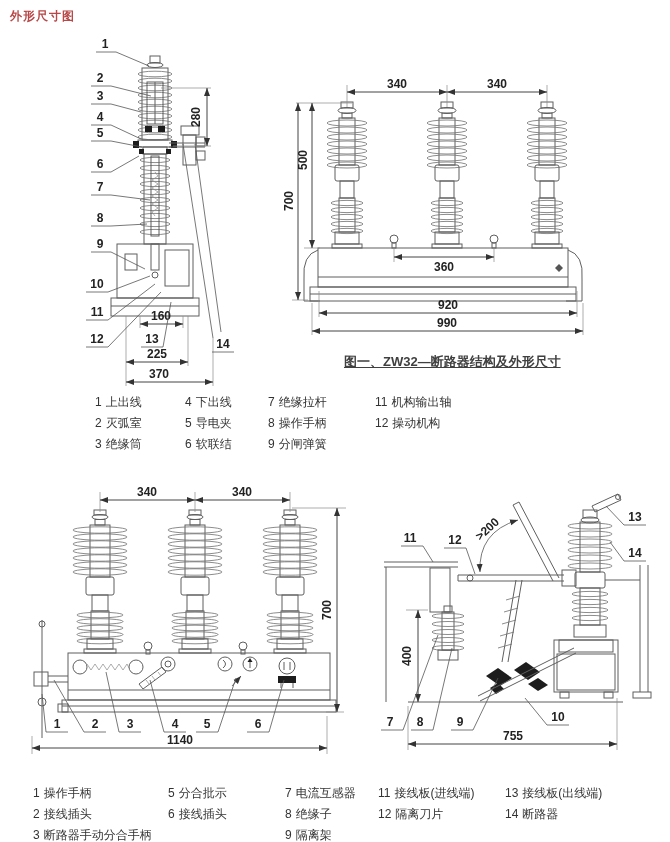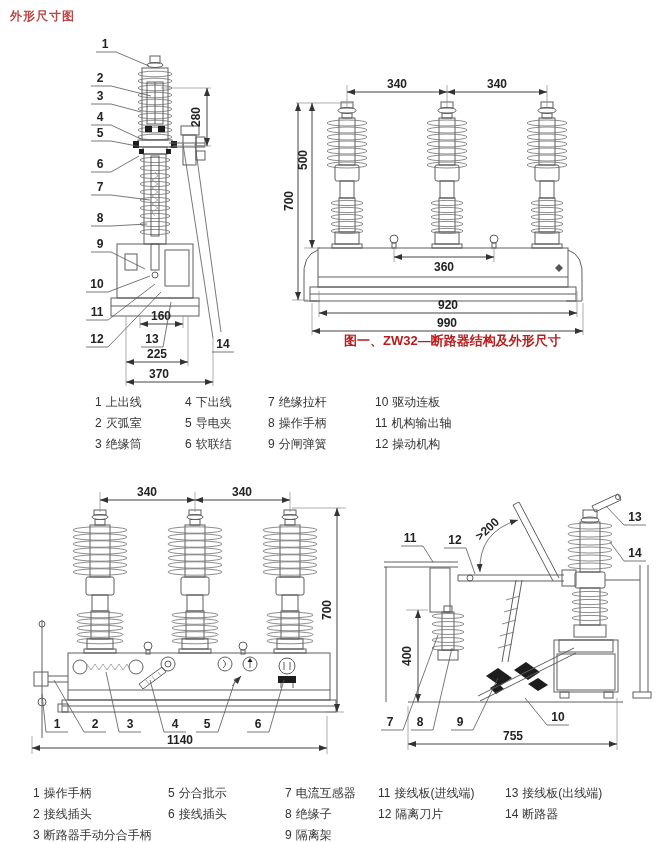--- a/index.html
+++ b/index.html
@@ -1,20 +1,20 @@
 <!DOCTYPE html>
 <html><head>
 <meta charset="utf-8">
 <style>
   html,body{margin:0;padding:0;background:#fff;}
   .page{position:relative;width:670px;height:842px;background:#fff;overflow:hidden;
         font-family:"Liberation Sans","DejaVu Sans",sans-serif;color:#2b2b2b;}
   .title{position:absolute;left:10px;top:8px;font-size:12px;font-weight:bold;
          color:#b84747;letter-spacing:1px;}
-  .caption{position:absolute;left:344px;top:332px;font-size:13px;font-weight:bold;color:#b91c1c;}
+  .caption{position:absolute;left:344px;top:353px;font-size:13px;font-weight:bold;color:#404040;text-decoration:underline;}
   .legend{position:absolute;display:flex;font-size:12px;color:#333;}
   .legend .col{display:flex;flex-direction:column;}
   .legend .li{line-height:21px;white-space:nowrap;}
   .legend .ln{margin-right:4px;}
   svg{position:absolute;overflow:visible;}
   svg text{font-family:"Liberation Sans","DejaVu Sans",sans-serif;font-size:12px;font-weight:bold;fill:#222;}
   .st{fill:none;stroke:#5f5f5f;stroke-width:1;}
   .fin{fill:none;stroke:#6e6e6e;stroke-width:.8;}
   .thin{fill:none;stroke:#8a8a8a;stroke-width:.7;}
   .dim{fill:none;stroke:#444;stroke-width:1;}
@@ -238,21 +238,20 @@
       <div class="li"><span class="ln">4</span><span>下出线</span></div>
       <div class="li"><span class="ln">5</span><span>导电夹</span></div>
       <div class="li"><span class="ln">6</span><span>软联结</span></div>
     </div>
     <div class="col" style="width:107px">
       <div class="li"><span class="ln">7</span><span>绝缘拉杆</span></div>
       <div class="li"><span class="ln">8</span><span>操作手柄</span></div>
       <div class="li"><span class="ln">9</span><span>分闸弹簧</span></div>
     </div>
     <div class="col" style="width:112px">
-      <div class="li"><span class="ln">10</span><span>驱动连板</span></div>
       <div class="li"><span class="ln">11</span><span>机构输出轴</span></div>
       <div class="li"><span class="ln">12</span><span>操动机构</span></div>
     </div>
   </div>
 
   <svg style="left:28px;top:480px" width="325" height="275" viewBox="0 0 325 275">
     <defs>
       <marker id="mC" refX="8" refY="4" markerWidth="9" markerHeight="8" orient="auto-start-reverse" markerUnits="userSpaceOnUse">
         <path d="M0,1 L8,4 L0,7 Z" fill="#333"></path>
       </marker>

